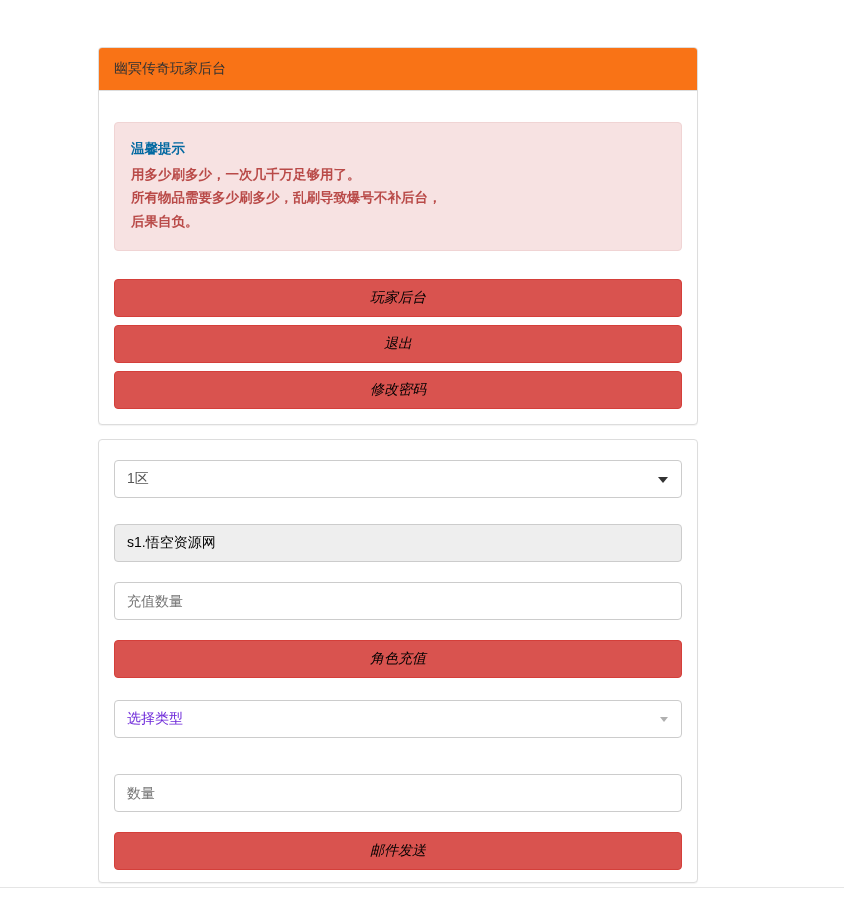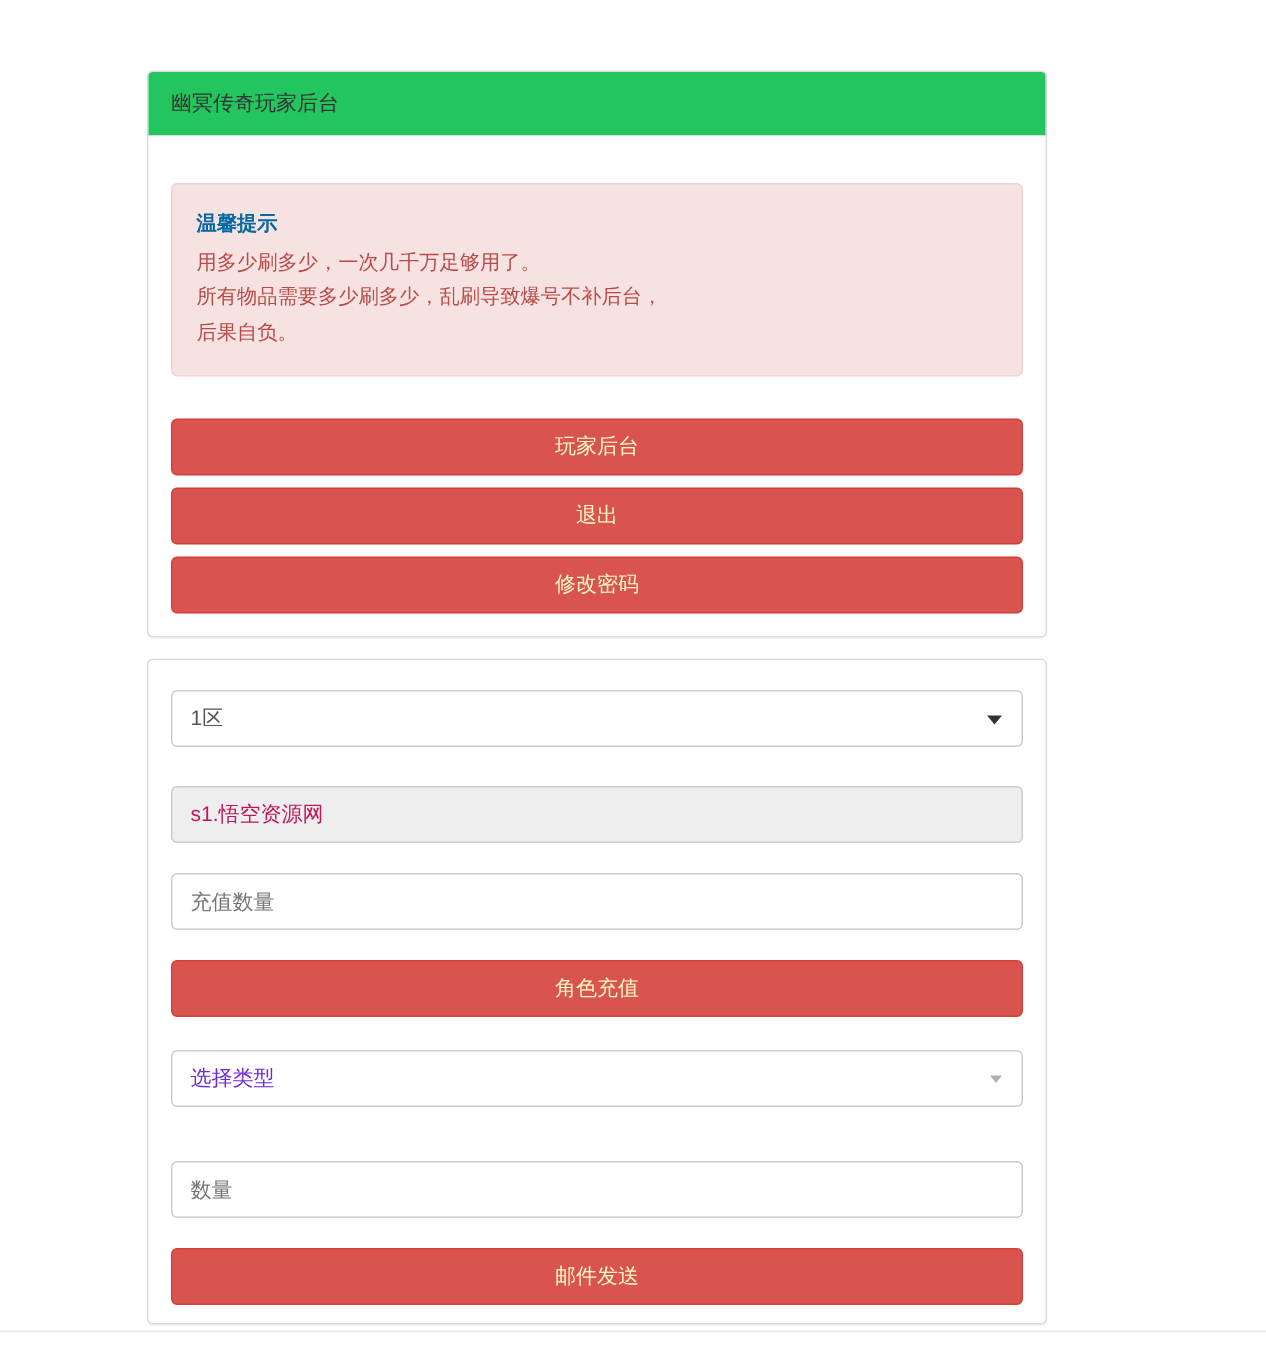--- a/index.html
+++ b/index.html
@@ -24,21 +24,21 @@
   
   .panel {
     background: #ffffff;
     border: 1px solid #dddddd;
     border-radius: 4px;
     box-shadow: 0 1px 1px rgba(0,0,0,0.05);
     width: 600px;
     box-sizing: border-box;
   }
   .panel-heading {
-    background: #22c55e;
+    background: #f97316;
     border-bottom: 1px solid #dddddd;
     border-top-left-radius: 3px;
     border-top-right-radius: 3px;
     padding: 12px 15px;
     font-size: 14px;
     color: #333333;
   }
   .panel-body {
     padding: 15px;
   }
@@ -53,36 +53,37 @@
     font-size: 13.5px;
     line-height: 1.75;
   }
   .alert-title {
     font-weight: bold;
     color: #0369a1;
     display: block;
     margin-bottom: 2px;
     font-size: 13.5px;
   }
-  .alert-line { display: block; }
+  .alert-line { display: block; font-weight: bold; }
   
   .btn-danger {
     display: block;
     width: 100%;
     background: #d9534f;
     border: 1px solid #d43f3a;
     border-radius: 4px;
-    color: #fef9c3;
+    color: #000000;
     font-size: 14px;
     text-align: center;
     padding: 9px 12px;
     margin-bottom: 8px;
     cursor: pointer;
     box-sizing: border-box;
     font-family: "Liberation Sans", sans-serif;
+    font-style: italic;
   }
   .btn-danger:last-child { margin-bottom: 0; }
   
   .form-control {
     display: block;
     width: 100%;
     box-sizing: border-box;
     height: 38px;
     line-height: 1.4;
     padding: 8px 12px;
@@ -90,21 +91,21 @@
     color: #555555;
     background: #ffffff;
     border: 1px solid #cccccc;
     border-radius: 4px;
     margin-bottom: 10px;
     font-family: "Liberation Sans", sans-serif;
   }
   .form-control.placeholder-text { color: #6d28d9; }
   .form-control.readonly {
     background: #eeeeee;
-    color: #be185d;
+    color: #000000;
   }
   .select-wrap {
     position: relative;
     margin-bottom: 10px;
   }
   .select-wrap .form-control { margin-bottom: 16px; }
   .caret-strong,
   .caret-light {
     position: absolute;
     right: 14px;

